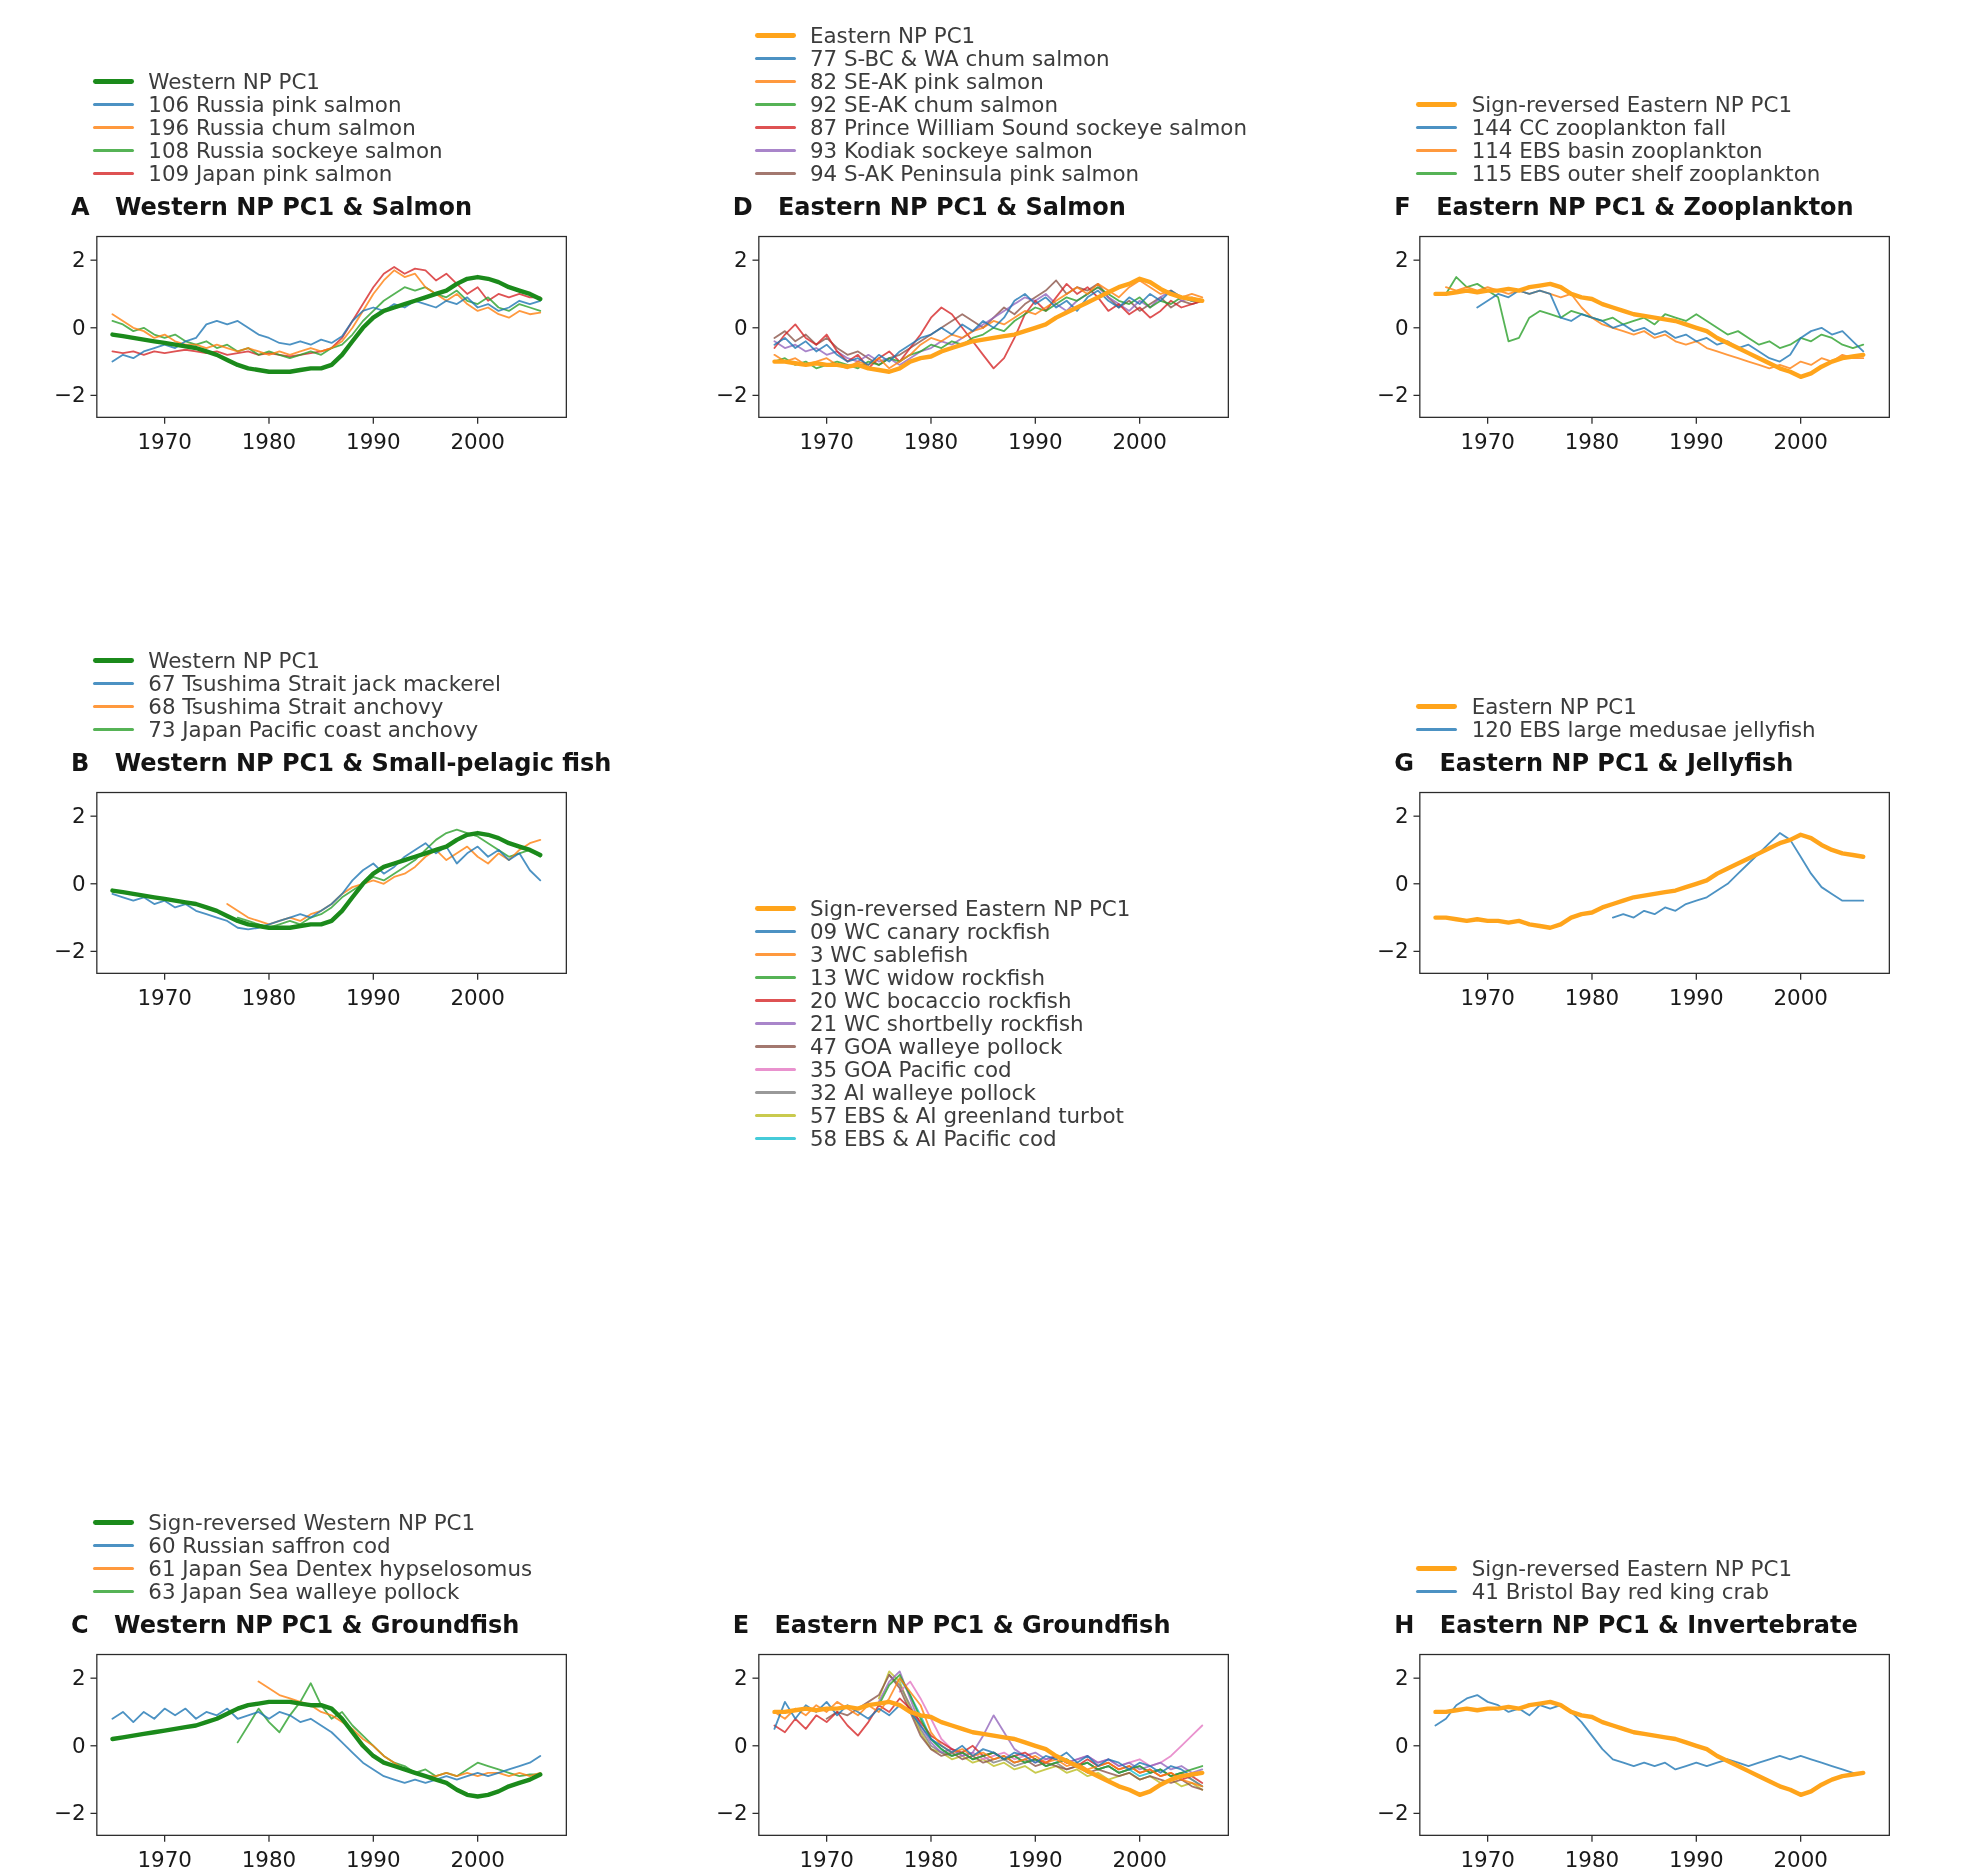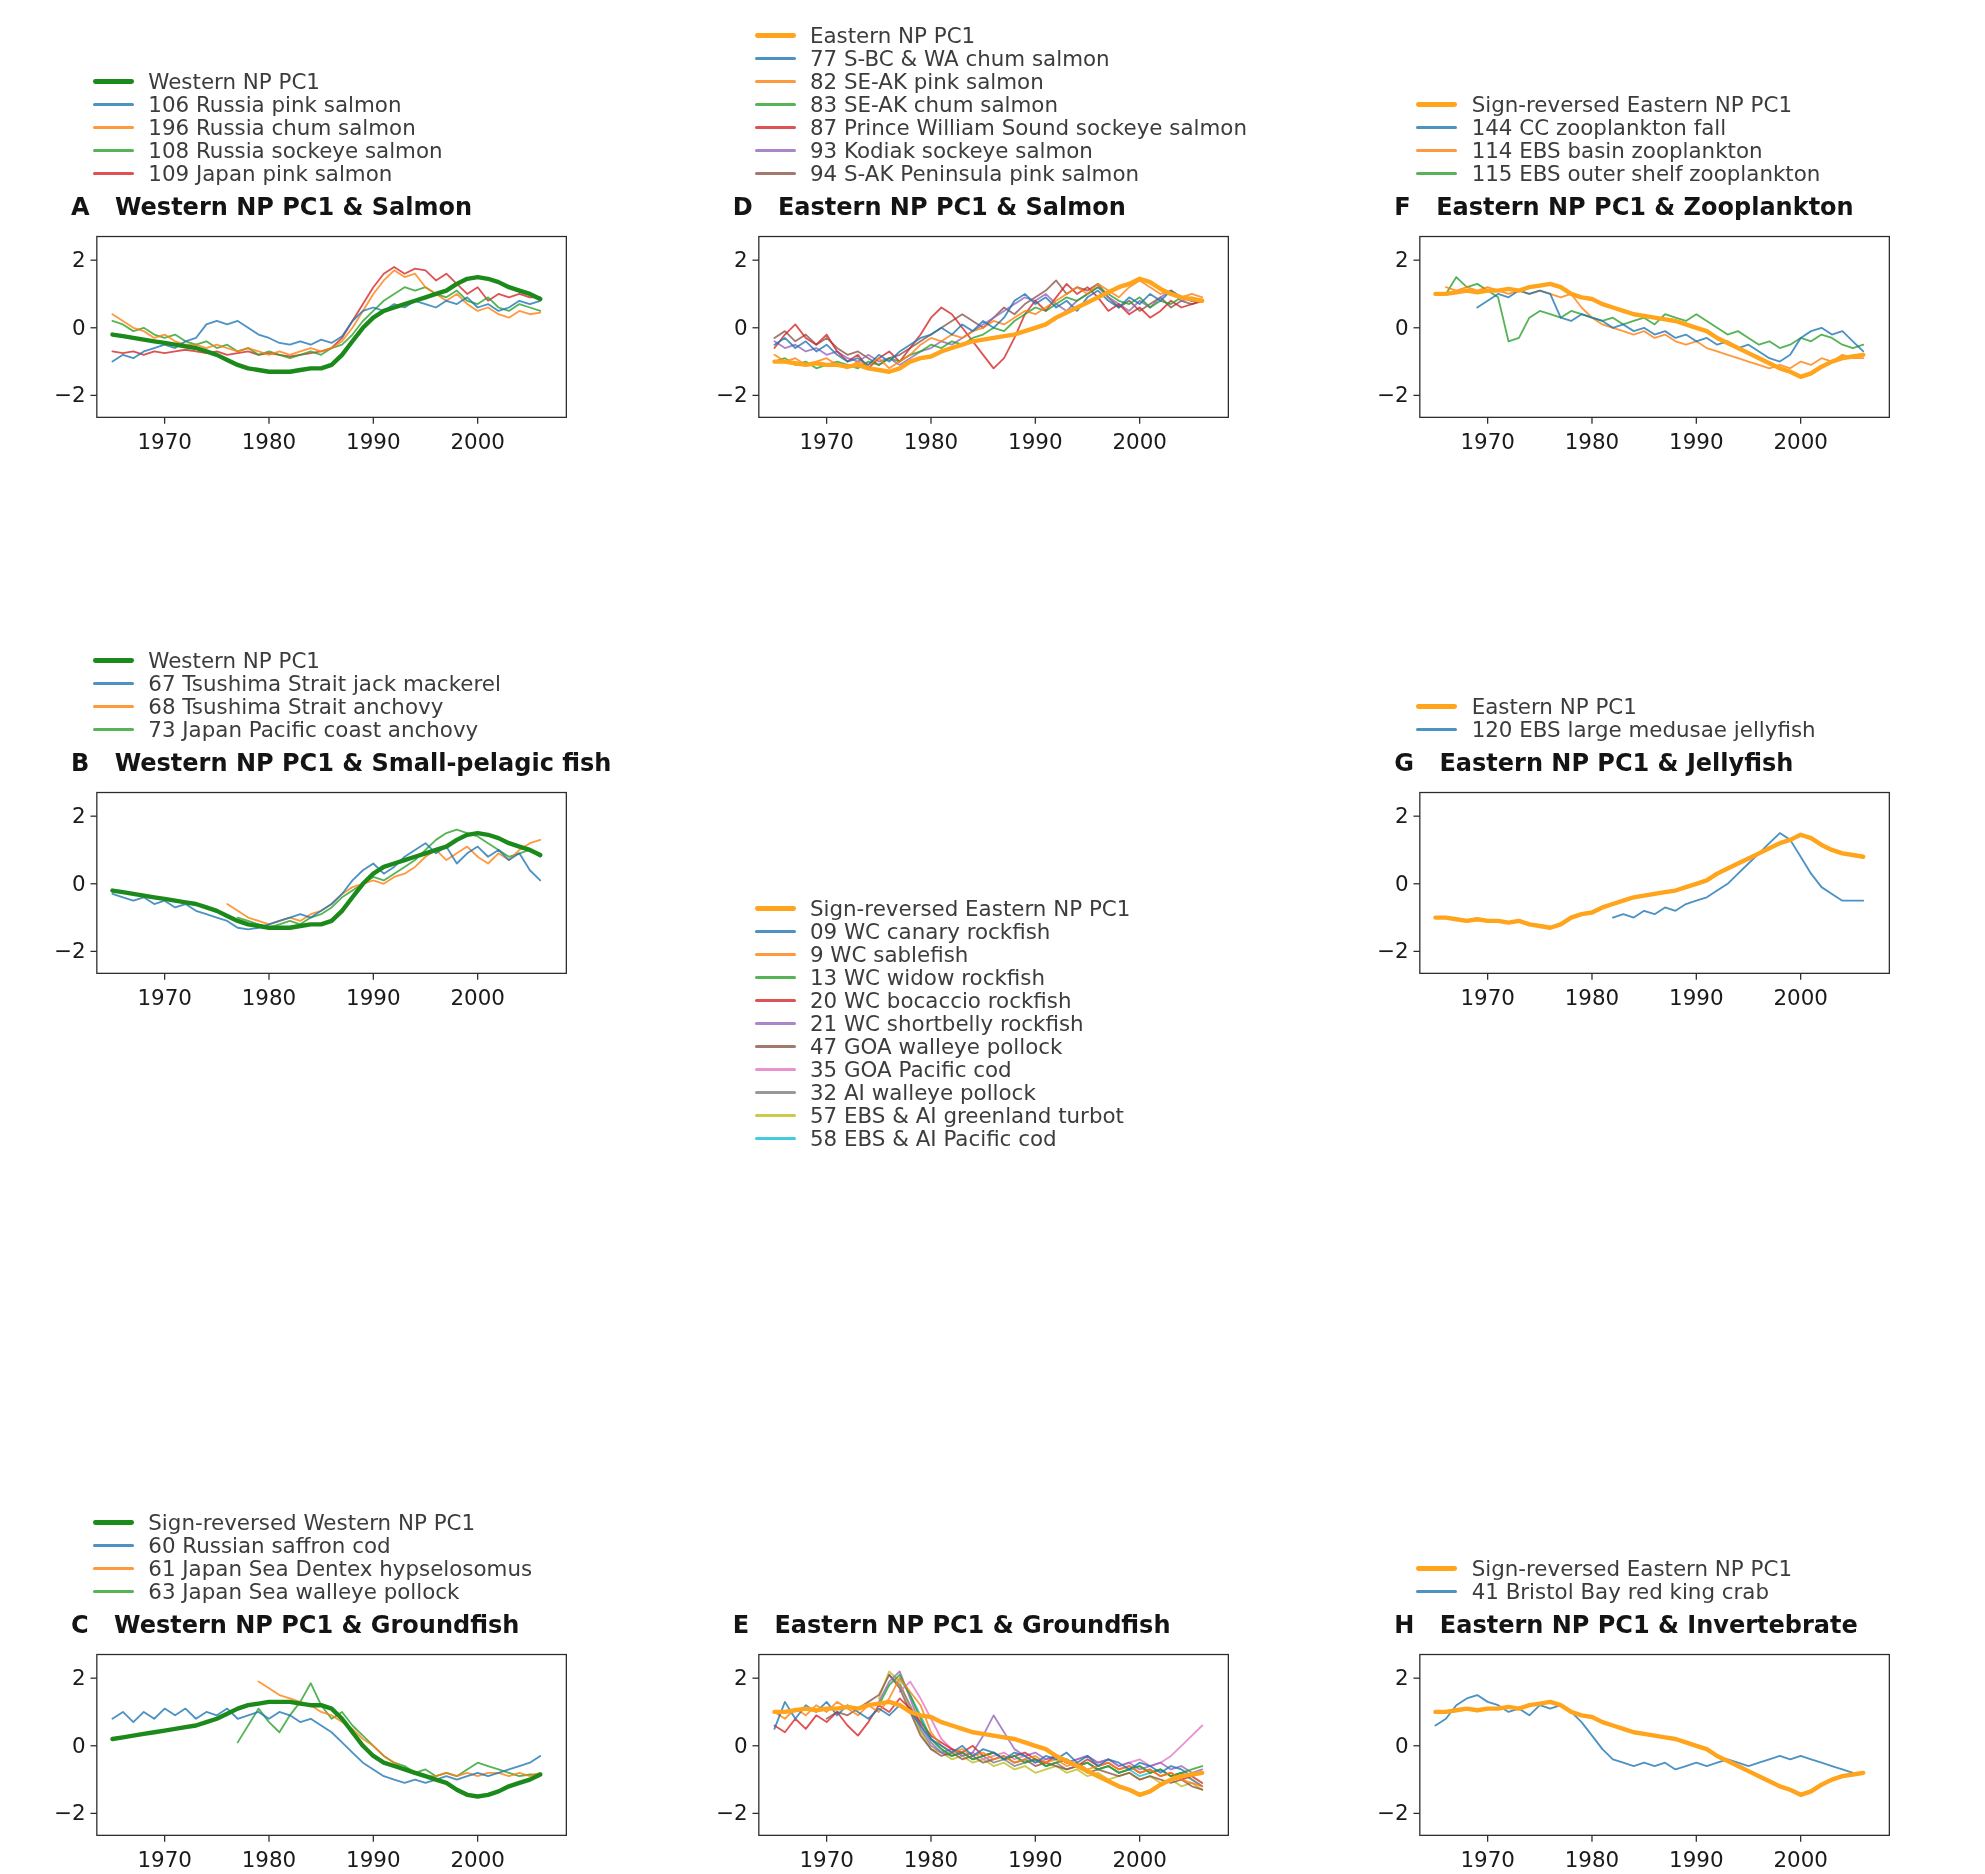--- a/index.html
+++ b/index.html
@@ -85,21 +85,21 @@
         <div class="legend-item">
           <span class="swatch" style="background: rgb(31, 119, 180); opacity: 0.8;"></span>
           <span class="legend-label">77 S-BC &amp; WA chum salmon</span>
         </div>
         <div class="legend-item">
           <span class="swatch" style="background: rgb(255, 127, 14); opacity: 0.8;"></span>
           <span class="legend-label">82 SE-AK pink salmon</span>
         </div>
         <div class="legend-item">
           <span class="swatch" style="background: rgb(44, 160, 44); opacity: 0.8;"></span>
-          <span class="legend-label">83 SE-AK chum salmon</span>
+          <span class="legend-label">92 SE-AK chum salmon</span>
         </div>
         <div class="legend-item">
           <span class="swatch" style="background: rgb(214, 39, 40); opacity: 0.8;"></span>
           <span class="legend-label">87 Prince William Sound sockeye salmon</span>
         </div>
         <div class="legend-item">
           <span class="swatch" style="background: rgb(148, 103, 189); opacity: 0.8;"></span>
           <span class="legend-label">93 Kodiak sockeye salmon</span>
         </div>
         <div class="legend-item">
@@ -234,21 +234,21 @@
         <div class="legend-item">
           <span class="swatch thick" style="background: rgb(255, 164, 27);"></span>
           <span class="legend-label">Sign-reversed Eastern NP PC1</span>
         </div>
         <div class="legend-item">
           <span class="swatch" style="background: rgb(31, 119, 180); opacity: 0.8;"></span>
           <span class="legend-label">09 WC canary rockfish</span>
         </div>
         <div class="legend-item">
           <span class="swatch" style="background: rgb(255, 127, 14); opacity: 0.8;"></span>
-          <span class="legend-label">9 WC sablefish</span>
+          <span class="legend-label">3 WC sablefish</span>
         </div>
         <div class="legend-item">
           <span class="swatch" style="background: rgb(44, 160, 44); opacity: 0.8;"></span>
           <span class="legend-label">13 WC widow rockfish</span>
         </div>
         <div class="legend-item">
           <span class="swatch" style="background: rgb(214, 39, 40); opacity: 0.8;"></span>
           <span class="legend-label">20 WC bocaccio rockfish</span>
         </div>
         <div class="legend-item">

